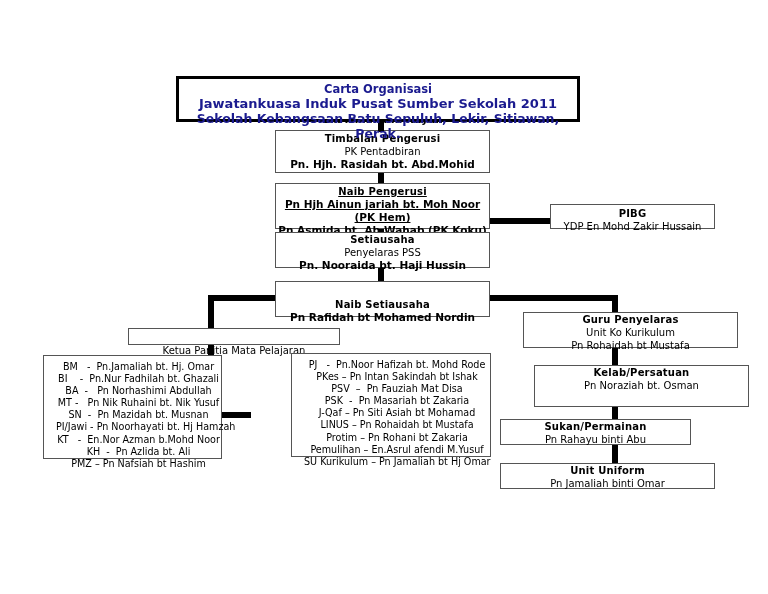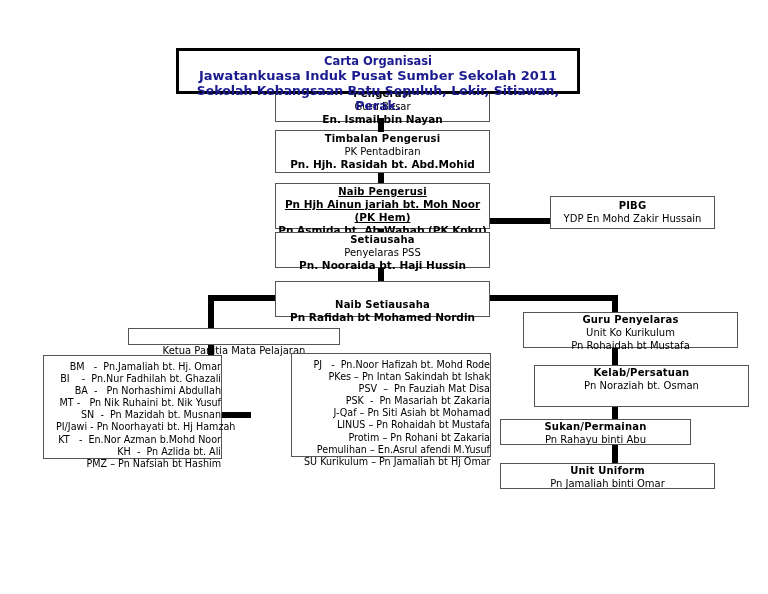--- a/index.html
+++ b/index.html
@@ -86,29 +86,29 @@
     border: 1px solid #555555;
     background: #ffffff;
     z-index: 6;
     padding: 5px 0 5px 12px;
   }
   .listbox .li {
     font-size: 9.6px;
     line-height: 12.1px;
     color: #000000;
     white-space: pre;
-    text-align: right;
+    text-align: center;
   }
 </style>
 </head>
 <body>
 
 <div id="canvas">
 
-  <div id="title-box" style="color: rgb(27, 27, 143);">
+  <div id="title-box" style="color: rgb(27, 27, 143); margin-top: 28px;">
     <div class="t1">Carta Organisasi</div>
     <div class="t2">Jawatankuasa Induk Pusat Sumber Sekolah 2011</div>
     <div class="t3">Sekolah Kebangsaan Batu Sepuluh, Lekir, Sitiawan, Perak.</div>
   </div>
 
   <div class="conn conn-top" style="left:378px; top:118px; width:6px; height:14px;"></div>
   <div class="conn" style="left:378px; top:172px; width:6px; height:12px;"></div>
   <div class="conn" style="left:378px; top:228px; width:6px; height:8px;"></div>
   <div class="conn" style="left:378px; top:268px; width:6px; height:13px;"></div>
 
@@ -133,21 +133,21 @@
     <div class="sub">PK Pentadbiran</div>
     <div class="nm">Pn. Hjh. Rasidah bt. Abd.Mohid</div>
   </div>
 
   <div class="box" style="left:275px; top:183px; width:215px; height:46px; padding-top:1px;text-decoration:underline;">
     <div class="ttl">Naib Pengerusi</div>
     <div class="nm">Pn Hjh Ainun jariah bt. Moh Noor  (PK Hem)</div>
     <div class="nm">Pn Asmida bt. Ab.Wahab (PK Koku)</div>
   </div>
 
-  <div class="box" style="left:550px; top:196px; width:165px; height:33px; padding-top:2px;">
+  <div class="box" style="left:550px; top:204px; width:165px; height:25px; padding-top:2px;">
     <div class="ttl">PIBG</div>
     <div class="plain">YDP En Mohd Zakir Hussain</div>
   </div>
 
   <div class="box" style="left:275px; top:232px; width:215px; height:36px; padding-top:0px;">
     <div class="ttl">Setiausaha</div>
     <div class="sub">Penyelaras PSS</div>
     <div class="nm">Pn. Nooraida bt. Haji Hussin</div>
   </div>
 

